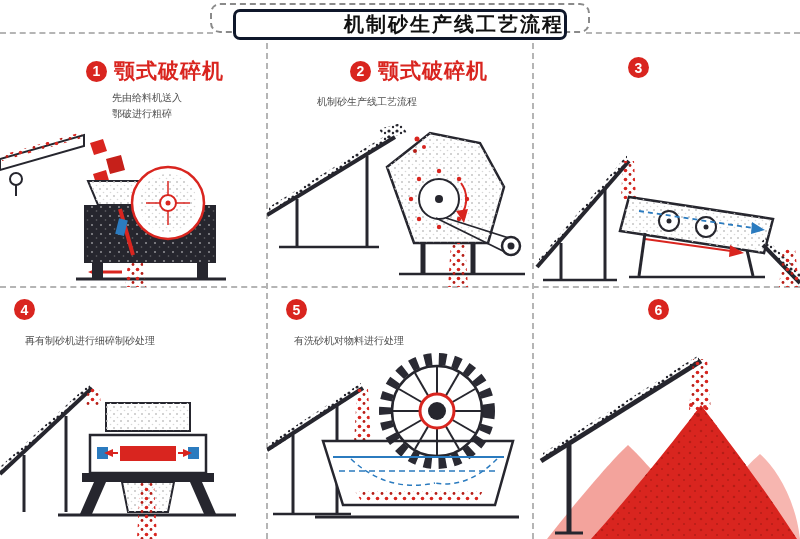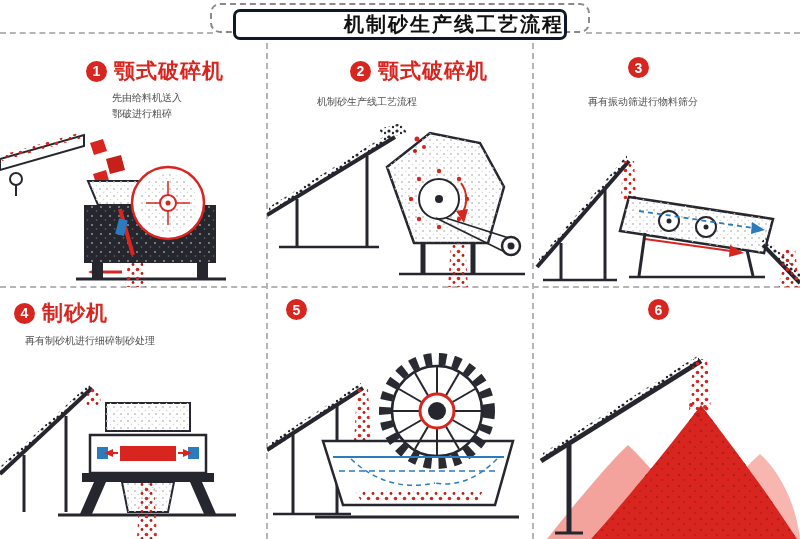--- a/index.html
+++ b/index.html
@@ -41,31 +41,30 @@
 
   <div class="step-head" style="left:350px;top:57px">
     <span class="step-num">2</span>
     <span class="step-name">颚式破碎机</span>
   </div>
   <div class="step-desc" style="left:317px;top:94px">机制砂生产线工艺流程</div>
 
   <div class="step-head" style="left:628px;top:57px">
     <span class="step-num">3</span>
   </div>
-  <div class="step-desc" style="left:588px;top:94px">再有振动筛进行物料筛分</div>
 
   <div class="step-head" style="left:14px;top:299px">
     <span class="step-num">4</span>
-    <span class="step-name">制砂机</span>
   </div>
   <div class="step-desc" style="left:25px;top:333px">再有制砂机进行细碎制砂处理</div>
 
   <div class="step-head" style="left:286px;top:299px">
     <span class="step-num">5</span>
   </div>
+  <div class="step-desc" style="left:294px;top:333px">有洗砂机对物料进行处理</div>
 
   <div class="step-head" style="left:648px;top:299px">
     <span class="step-num">6</span>
   </div>
 
   <svg class="illus" style="left:0;top:33px" width="267" height="254" viewBox="0 0 267 254">
     <defs>
       <pattern id="p1-dots" width="7" height="7" patternUnits="userSpaceOnUse">
         <circle cx="2" cy="2" r="1" fill="#c4c4c4"></circle>
           <circle cx="5.5" cy="5.5" r="0.8" fill="#d8d8d8"></circle>

